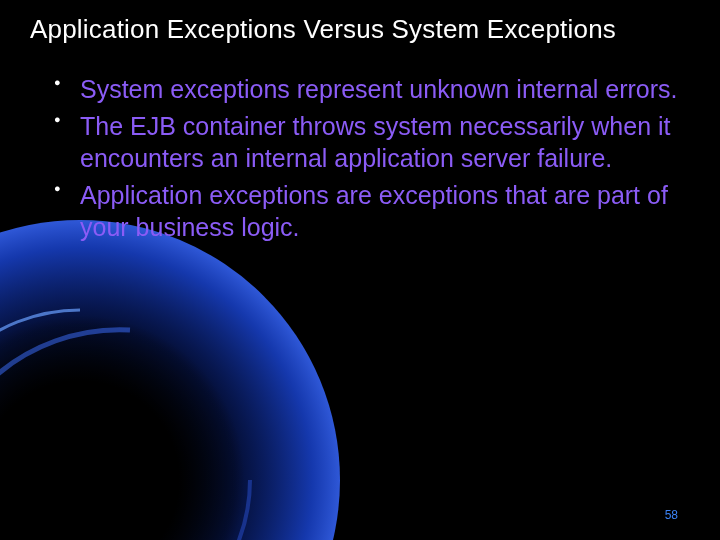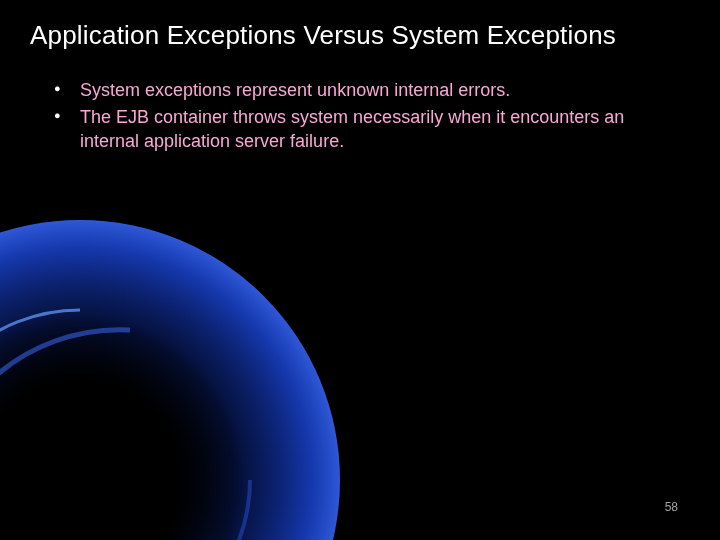--- a/index.html
+++ b/index.html
@@ -17,55 +17,55 @@
     width: 520px;
     height: 520px;
     pointer-events: none;
     z-index: 0;
   }
   .content {
     position: relative;
     z-index: 1;
     width: 100%;
     height: 100%;
-    padding: 20px 36px 0 30px;
+    padding: 14px 36px 0 30px;
   }
   .title {
     font-size: 26px;
     font-weight: 400;
     color: #ffffff;
     margin-bottom: 28px;
     letter-spacing: 0.2px;
   }
   .bullets {
     list-style: none;
     padding-left: 24px;
   }
   .bullets li {
     position: relative;
-    font-size: 18px;
+    font-size: 25px;
     line-height: 1.3;
-    color: #f9a8d4;
+    color: #8b5cf6;
     margin-bottom: 4px;
     padding-left: 26px;
   }
   .bullets li::before {
     content: "●";
     position: absolute;
     left: 0;
     top: 2px;
     font-size: 11px;
     color: #ffffff;
   }
   .page-num {
     position: absolute;
-    bottom: 26px;
+    bottom: 18px;
     right: 42px;
     font-size: 12px;
-    color: #a3a3a3;
+    color: #3b82f6;
   }
 </style>
 </head>
 <body>
 
 <svg class="bg-swirl" viewBox="0 0 520 520">
   <defs>
     <radialGradient id="g1" cx="50%" cy="50%" r="62%">
       <stop offset="0%" stop-color="#0a1a5a" stop-opacity="0.0"></stop>
       <stop offset="48%" stop-color="#0c2a9a" stop-opacity="0.35"></stop>
@@ -84,16 +84,17 @@
   <path d="M 90 260 A 170 170 0 0 1 260 90" stroke="#6aa0ff" stroke-width="3" fill="none" opacity="0.7"></path>
   <path d="M 110 310 A 190 190 0 0 1 310 110" stroke="#3a6af0" stroke-width="5" fill="none" opacity="0.55"></path>
   <path d="M 430 260 A 170 170 0 0 1 260 430" stroke="#2a50cf" stroke-width="4" fill="none" opacity="0.5"></path>
 </svg>
 
 <div class="content">
   <h1 class="title">Application Exceptions Versus System Exceptions</h1>
   <ul class="bullets">
     <li>System exceptions represent unknown internal errors.</li>
     <li>The EJB container throws system necessarily when it encounters an internal application server failure.</li>
+    <li>Application exceptions are exceptions that are part of your business logic.</li>
   </ul>
 </div>
 
 <div class="page-num">58</div>
 
 </body></html>

